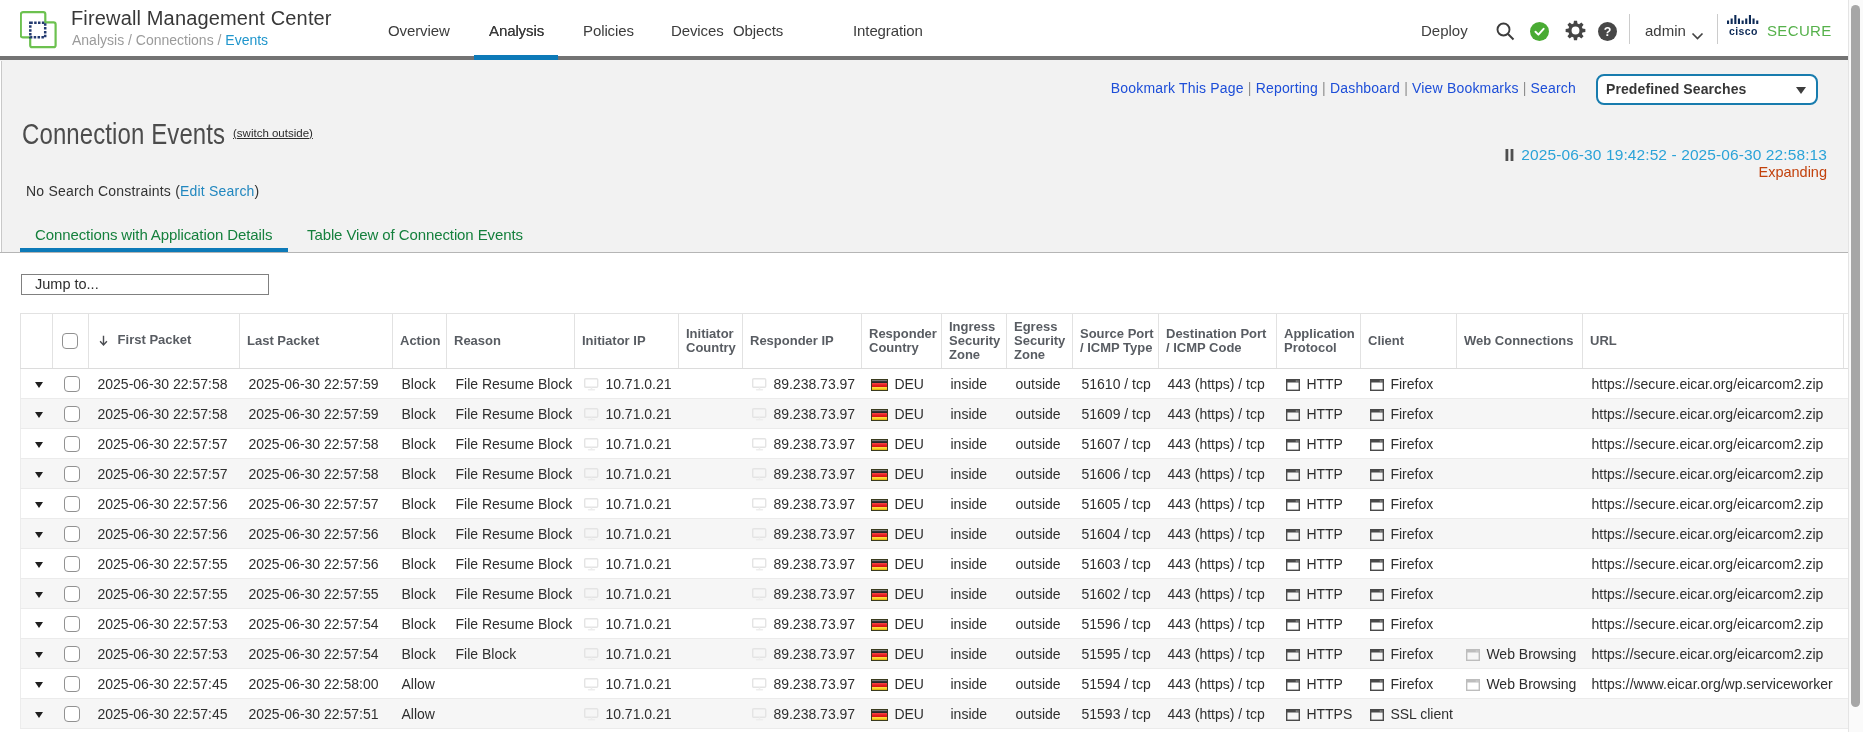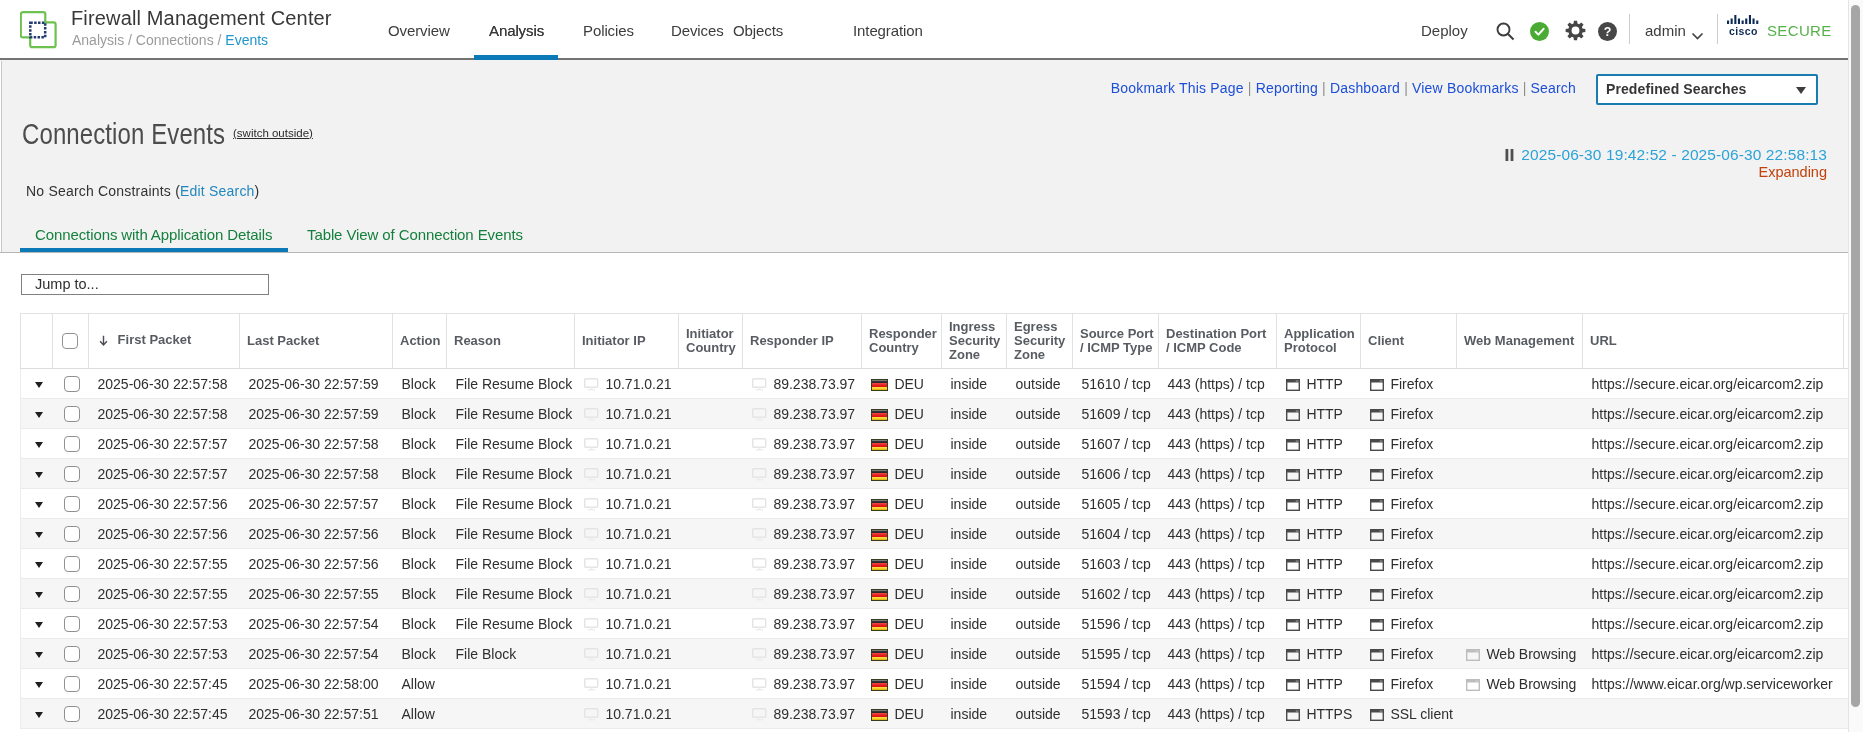--- a/index.html
+++ b/index.html
@@ -1,32 +1,32 @@
 <!DOCTYPE html>
 <html><head><meta charset="utf-8"><style>
 *{margin:0;padding:0;box-sizing:border-box}
 html,body{width:1863px;height:732px;overflow:hidden}
 body{font-family:"Liberation Sans",sans-serif;background:#f2f2f2;position:relative;color:#333}
-#tophdr{position:absolute;left:0;top:0;width:1863px;height:60px;background:#fff;border-bottom:2px solid #737373}
+#tophdr{position:absolute;left:0;top:0;width:1863px;height:60px;background:#fff;border-bottom:4px solid #737373}
 #logo{position:absolute;left:20px;top:10px}
 #ptitle{position:absolute;left:71px;top:7px;font-size:20px;color:#383838;letter-spacing:0.15px}
 #crumb{position:absolute;left:72px;top:32px;font-size:14px;color:#9b9b9b}
 #crumb .bl{color:#2096cc}
 .nav{position:absolute;top:22px;font-size:15px;letter-spacing:-0.1px;color:#3c3c3c}
 #navbar-blue{position:absolute;left:474px;top:55px;width:84px;height:5px;background:#0d7ab8}
 #deploy{position:absolute;left:1421px;top:22px;font-size:15px;color:#404040}
 .hic{position:absolute;top:21px}
 .vdiv{position:absolute;top:14px;height:30px;width:1px;background:#ccc}
 #admin{position:absolute;left:1645px;top:22px;font-size:15px;color:#3c3c3c}
 #cisco{position:absolute;left:1727px;top:13px}
 #secure{position:absolute;left:1767px;top:22px;font-size:15px;font-weight:400;letter-spacing:0.35px;color:#56b14b}
 #lstrip{position:absolute;left:0;top:61px;width:2px;height:191px;background:#fff;border-right:1px solid #c9c9c9}
 #links{position:absolute;top:80px;right:287px;font-size:14px;letter-spacing:0.18px;white-space:nowrap;color:#8e8e8e}
 #links a{color:#1d4ed8;text-decoration:none}
-#predef{position:absolute;left:1596px;top:74px;width:222px;height:31px;background:#fff;border:2px solid #187cae;border-radius:2px;font-size:14px;font-weight:bold;color:#363636;line-height:27px;padding-left:8px;letter-spacing:0.1px}
+#predef{position:absolute;left:1596px;top:74px;width:222px;height:31px;background:#fff;border:2px solid #187cae;border-radius:8px;font-size:14px;font-weight:bold;color:#363636;line-height:27px;padding-left:8px;letter-spacing:0.1px}
 #predef .dtri{position:absolute;right:10px;top:11px;width:0;height:0;border-left:5.5px solid transparent;border-right:5.5px solid transparent;border-top:7px solid #3d3d3d}
 #h1t{position:absolute;left:22px;top:116px;font-size:24px;color:#4c4c4c;letter-spacing:0.1px;transform:scaleY(1.25);transform-origin:0 0}
 #swf{position:absolute;left:233px;top:127px;font-size:11.5px;color:#2b2b2b;text-decoration:underline}
 #tr-range{position:absolute;right:36px;top:146px;font-size:15.5px;color:#2ba3d8;white-space:nowrap;letter-spacing:0.1px}
 #tr-range .pause{display:inline-block;vertical-align:-1px;margin-right:7px}
 #expanding{position:absolute;right:36px;top:164px;font-size:14.5px;color:#c2410c}
 #nsc{position:absolute;left:26px;top:183px;font-size:14px;letter-spacing:0.2px;color:#333}
 #nsc .bl{color:#2187bf}
 .tab{position:absolute;top:226px;font-size:15px;letter-spacing:-0.1px;color:#15803d}
 #tabbar{position:absolute;left:20px;top:248px;width:268px;height:5px;background:#0d7ab8}
@@ -164,21 +164,21 @@
         <th>Initiator IP</th>
         <th>Initiator<br>Country</th>
         <th>Responder IP</th>
         <th>Responder<br>Country</th>
         <th>Ingress<br>Security<br>Zone</th>
         <th>Egress<br>Security<br>Zone</th>
         <th>Source Port<br>/ ICMP Type</th>
         <th>Destination Port<br>/ ICMP Code</th>
         <th>Application<br>Protocol</th>
         <th>Client</th>
-        <th>Web Management</th>
+        <th>Web Connections</th>
         <th>URL</th>
         <th></th>
       </tr>
 <tr>
         <td><span class="tri"></span></td>
         <td><span class="cb"></span></td>
         <td>2025-06-30 22:57:58</td>
         <td>2025-06-30 22:57:59</td>
         <td>Block</td>
         <td>File Resume Block</td>

